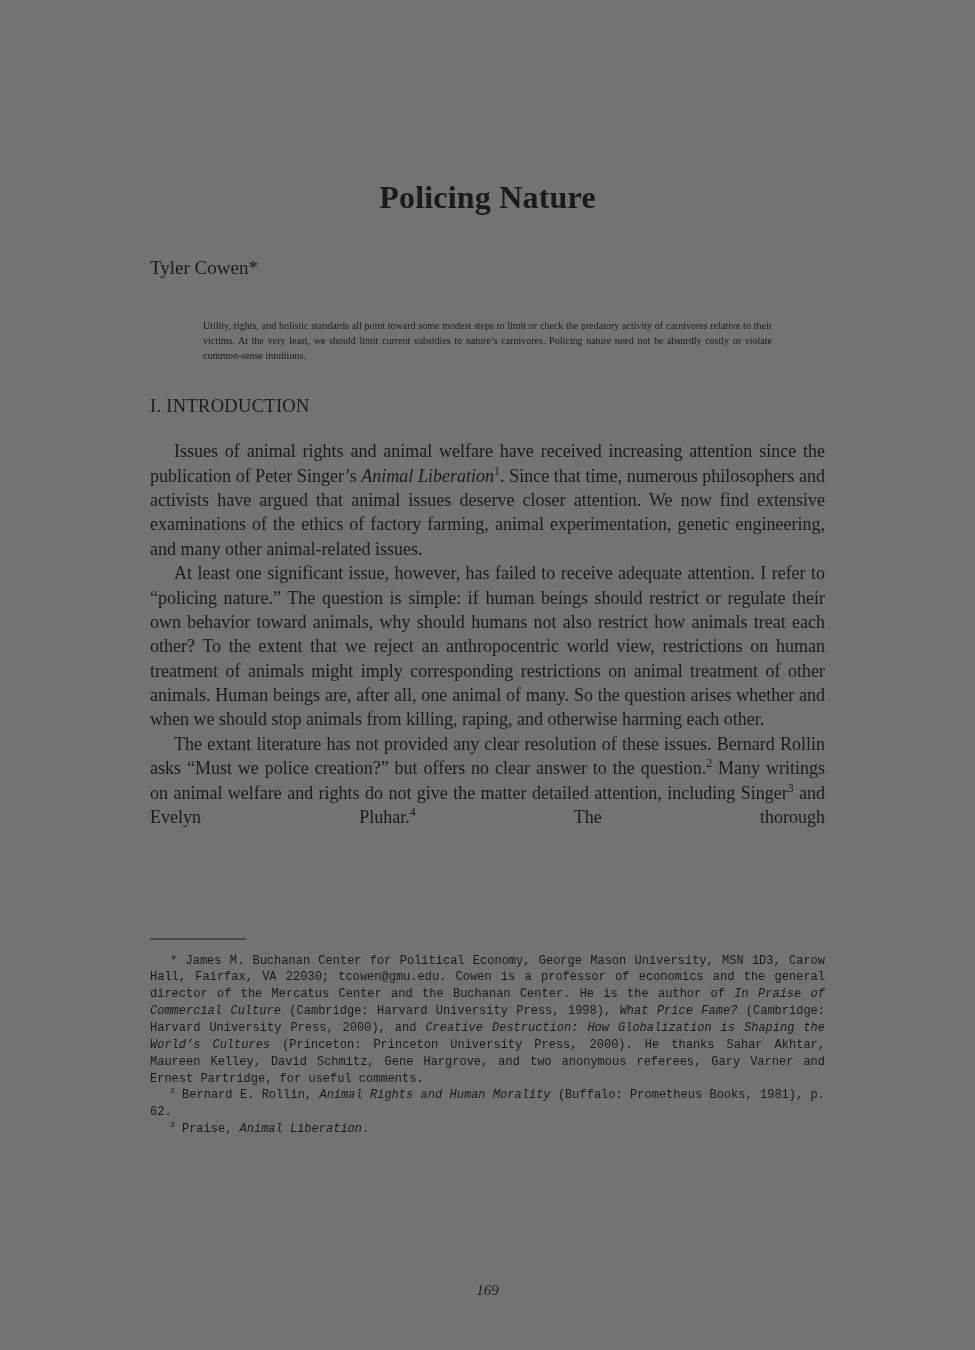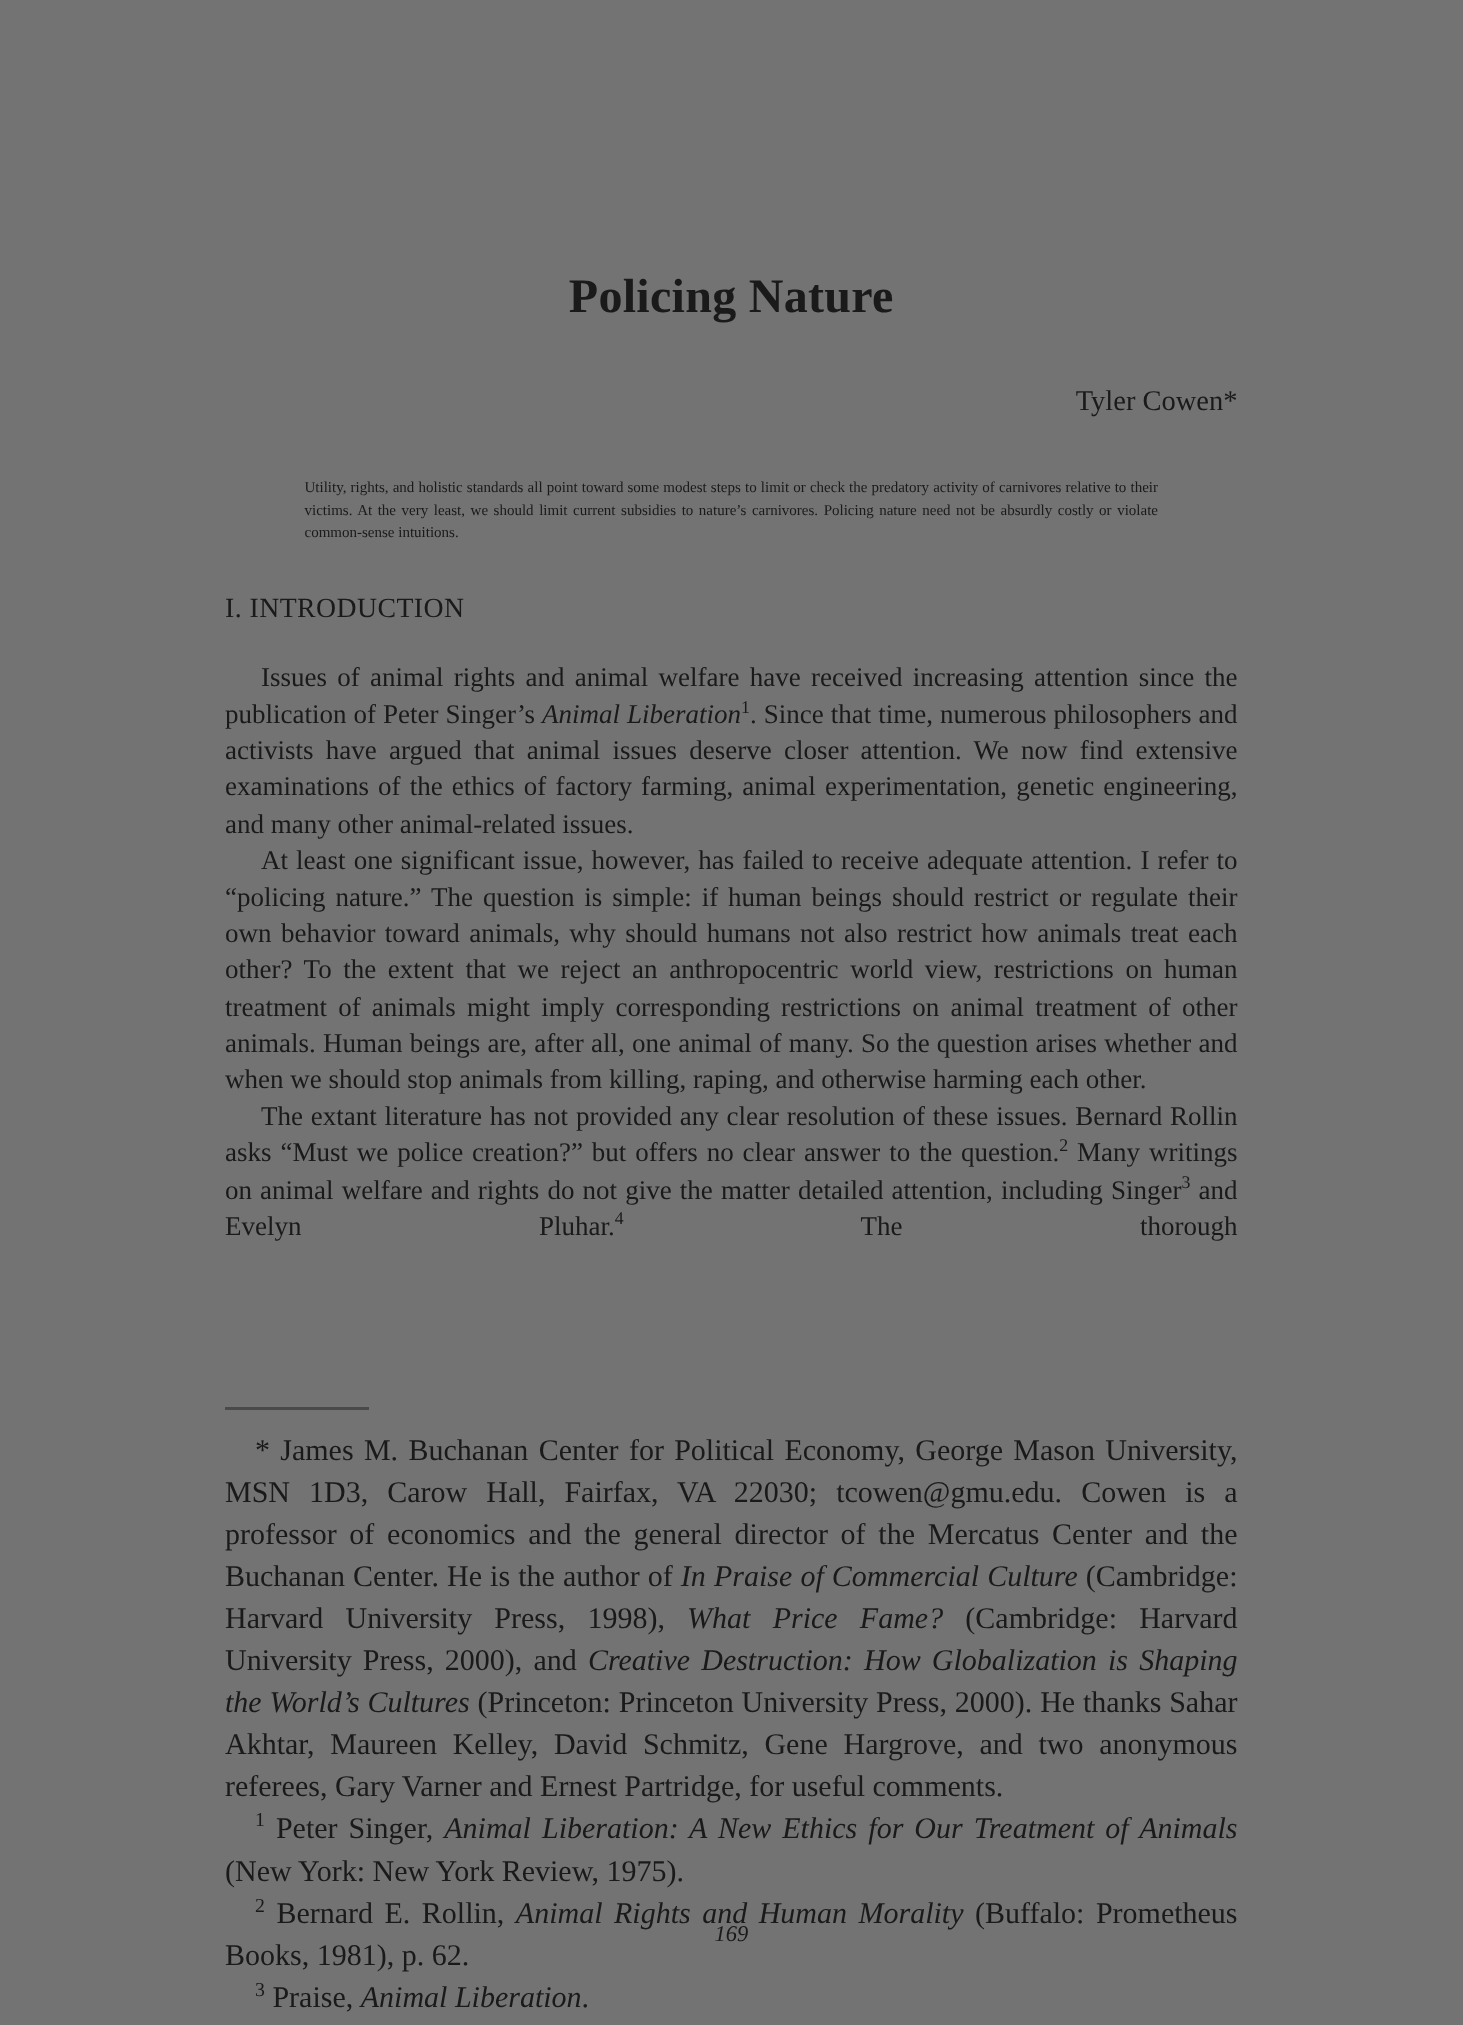--- a/index.html
+++ b/index.html
@@ -31,21 +31,21 @@
     text-align: center;
     letter-spacing: 0.2px;
     margin: 0;
     padding-top: 180px;
     line-height: 1.1;
   }
 
   
   .doc-author {
     font-size: 19px;
-    text-align: right;
+    text-align: left;
     margin: 0;
     padding-top: 42px;
   }
 
   
   .abstract {
     margin: 0;
     padding-top: 40px;
     padding-left: 53px;
     padding-right: 53px;
@@ -97,25 +97,26 @@
     width: 675px;
   }
   .footnote-rule {
     width: 96px;
     height: 1.6px;
     background: #4a4a4a;
     margin: 0 0 13px 0;
   }
   .footnotes p {
     margin: 0;
-    font-size: 20px;
+    font-size: 12px;
     line-height: 1.405;
     text-align: justify;
     text-justify: inter-word;
     text-indent: 20px;
+    font-family: Liberation Mono, monospace;
   }
 
   
   .page-number {
     position: absolute;
     left: 0;
     right: 0;
     top: 1282px;
     text-align: center;
     font-size: 15px;
@@ -148,21 +149,20 @@
     </div>
   </div>
 
   <div class="footnote-area">
     <div class="footnote-rule"></div>
 
     <div class="footnotes">
 
       <p><span>*</span><span> James M. Buchanan Center for Political Economy, George Mason University, MSN 1D3, Carow Hall, Fairfax, VA 22030; tcowen@gmu.edu. Cowen is a professor of economics and the general director of the Mercatus Center and the Buchanan Center. He is the author of </span><i>In Praise of Commercial Culture</i><span> (Cambridge: Harvard University Press, 1998), </span><i>What Price Fame?</i><span> (Cambridge: Harvard University Press, 2000), and </span><i>Creative Destruction: How Globalization is Shaping the World’s Cultures</i><span> (Princeton: Princeton University Press, 2000). He thanks Sahar Akhtar, Maureen Kelley, David Schmitz, Gene Hargrove, and two anonymous referees, Gary Varner and Ernest Partridge, for useful comments.</span></p>
 
-      <p><sup>1</sup><span> Peter Singer, </span><i>Animal Liberation: A New Ethics for Our Treatment of Animals</i><span> (New York: New York Review, 1975).</span></p>
 
       <p><sup>2</sup><span> Bernard E. Rollin, </span><i>Animal Rights and Human Morality</i><span> (Buffalo: Prometheus Books, 1981), p. 62.</span></p>
 
       <p><sup>3</sup><span> Praise, </span><i>Animal Liberation</i><span>.</span></p>
 
 
     </div>
   </div>
 
   <div class="page-number">169</div>

